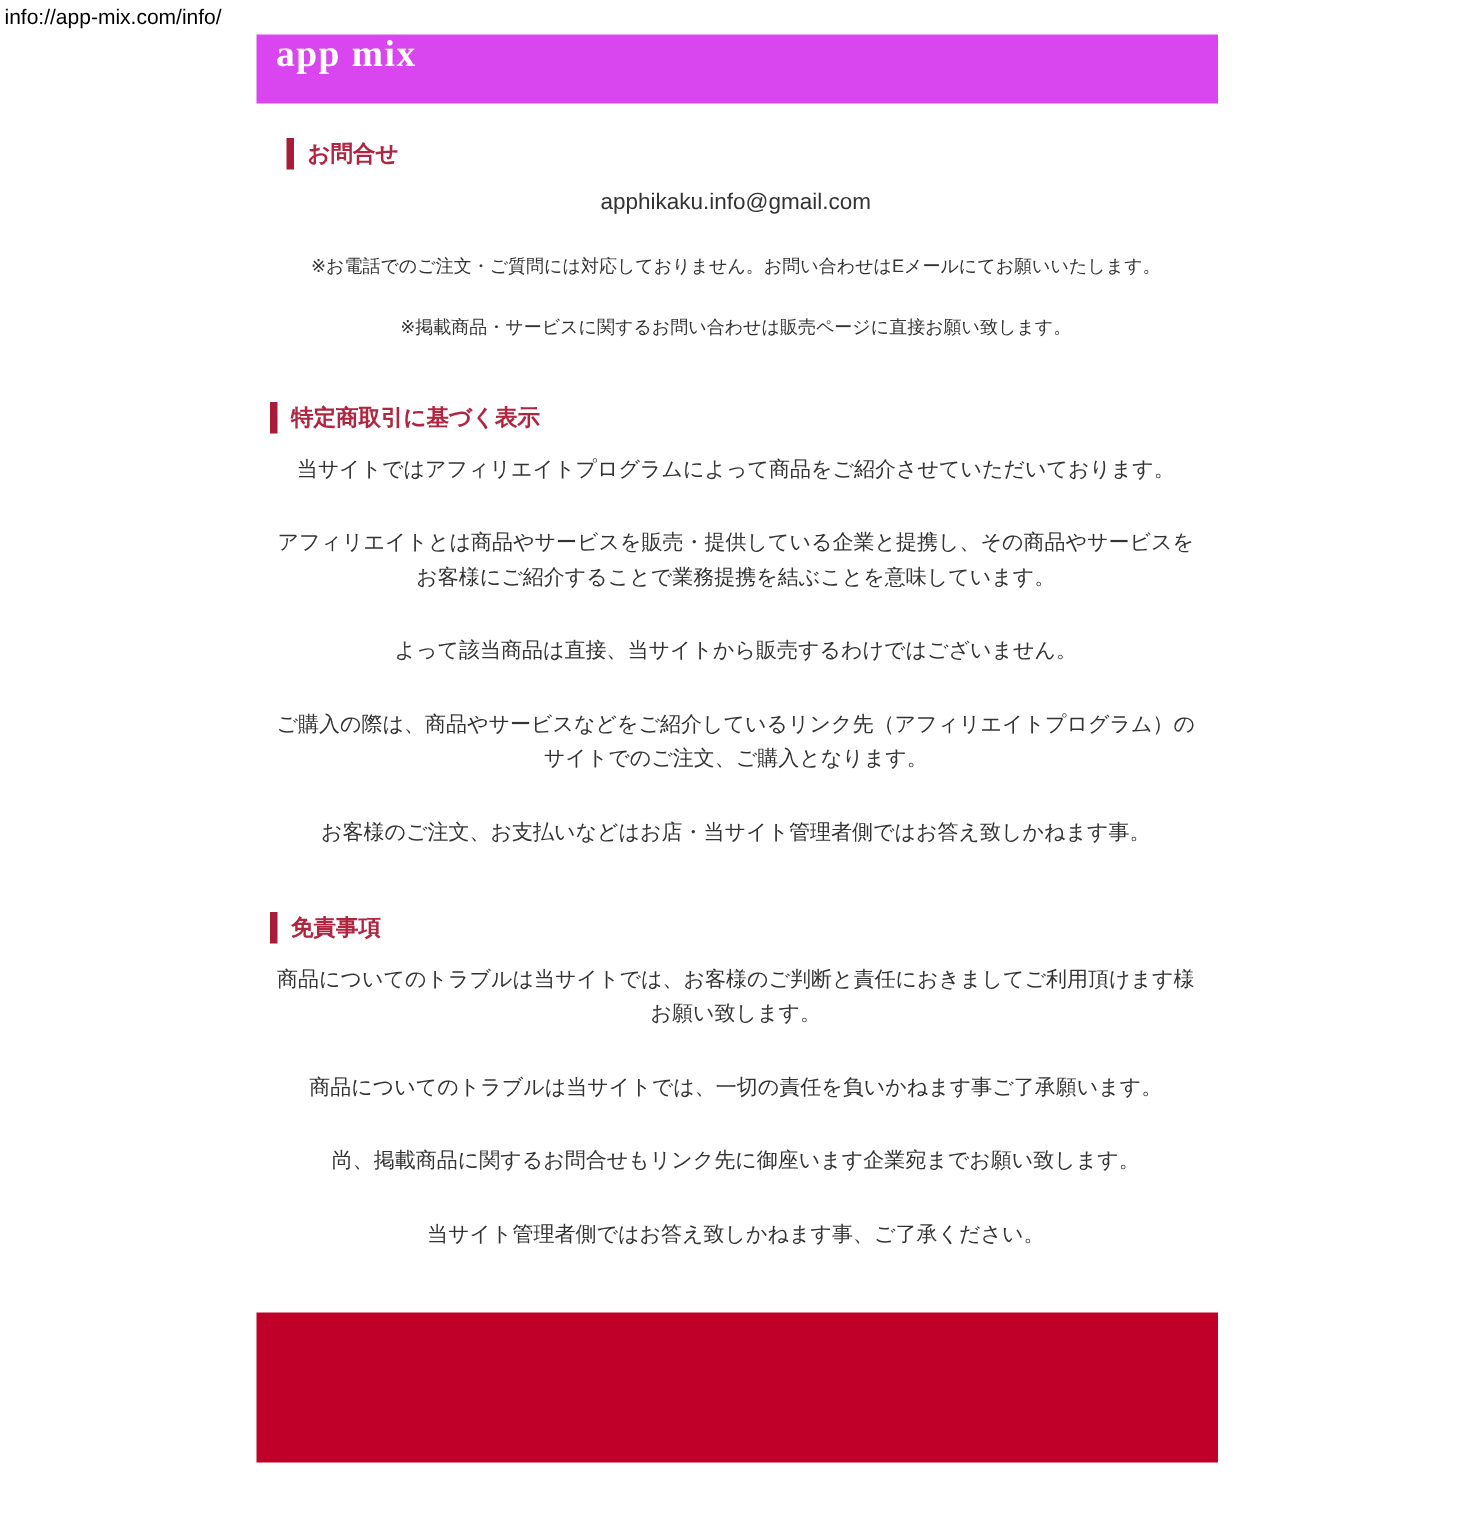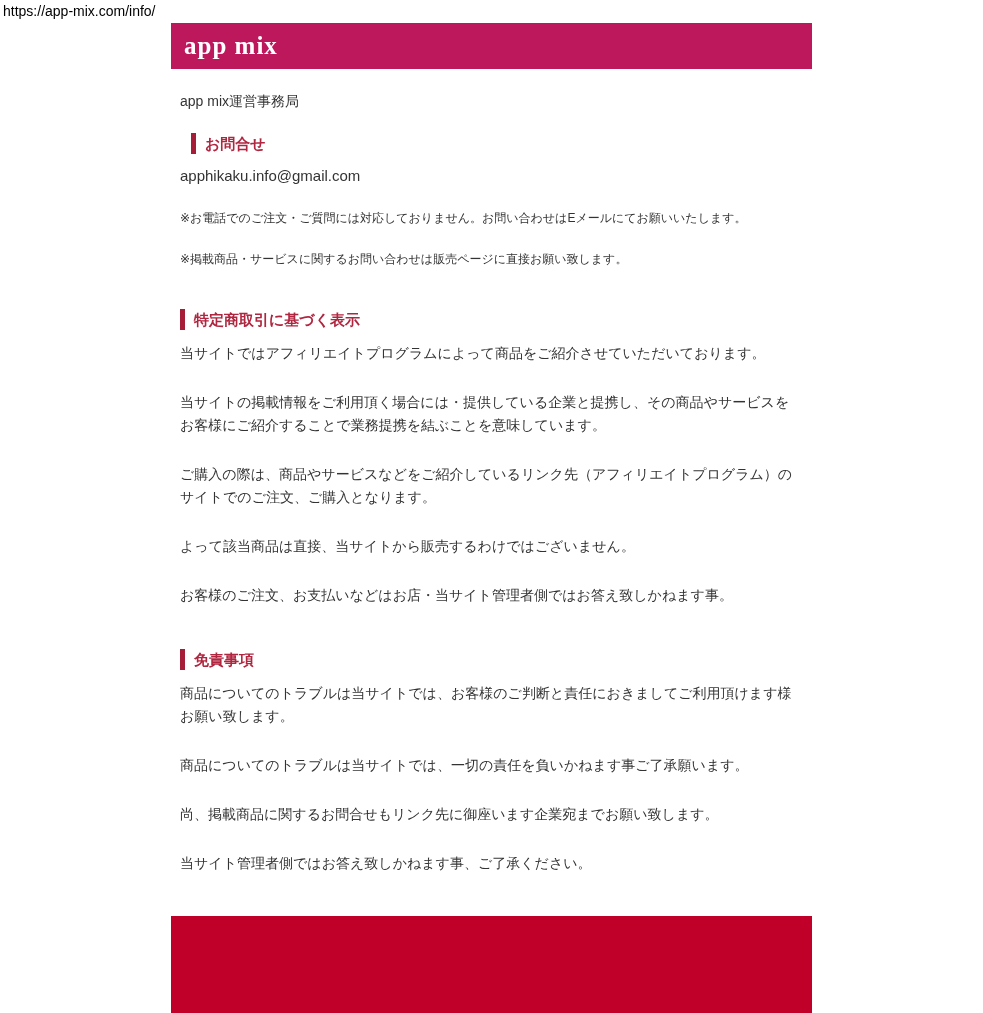--- a/index.html
+++ b/index.html
@@ -16,24 +16,24 @@
     padding: 3px 0 0 3px;
     font-size: 14px;
     color: #000000;
     white-space: nowrap;
   }
   .container {
     width: 641px;
     margin-left: 171px;
   }
   .site-header {
-    background: #be185d;
+    background: #d946ef;
     height: 46px;
     display: flex;
-    align-items: center;
+    align-items: flex-start;
   }
   .site-title {
     font-family: "Liberation Serif", "DejaVu Serif", serif;
     font-weight: bold;
     font-size: 25px;
     color: #ffffff;
     padding-left: 13px;
     letter-spacing: 1px;
     cursor: pointer;
   }
@@ -50,57 +50,57 @@
     color: #b0253f;
     border-left: 5px solid #a61d37;
     padding-left: 9px;
     line-height: 21px;
   }
   h2.section-heading.first { margin-top: 23px; margin-left: 11px; }
   p.body-text {
     margin: 26px 0 0;
     font-size: 14px;
     line-height: 23px;
+    text-align: center;
   }
   p.after-heading { margin-top: 12px; }
   p.email { font-size: 15px; line-height: 19px; }
   p.note { font-size: 12px; line-height: 15px; }
   footer {
     margin-top: 41px;
     background: #c00029;
     height: 100px;
     color: #ffffff;
     text-align: center;
   }
 </style>
 </head>
 <body>
 
-<div class="url-bar">https://app-mix.com/info/</div>
+<div class="url-bar">info://app-mix.com/info/</div>
 
 <div class="container">
 
   <header class="site-header">
     <span class="site-title">app mix</span>
   </header>
 
   <article>
 
-    <p class="intro">app mix運営事務局</p>
 
     <h2 class="section-heading first">お問合せ</h2>
     <p class="body-text email after-heading">apphikaku.info@gmail.com</p>
     <p class="body-text note">※お電話でのご注文・ご質問には対応しておりません。お問い合わせはEメールにてお願いいたします。</p>
     <p class="body-text note">※掲載商品・サービスに関するお問い合わせは販売ページに直接お願い致します。</p>
 
     <h2 class="section-heading">特定商取引に基づく表示</h2>
     <p class="body-text after-heading">当サイトではアフィリエイトプログラムによって商品をご紹介させていただいております。</p>
-    <p class="body-text">当サイトの掲載情報をご利用頂く場合には・提供している企業と提携し、その商品やサービスをお客様にご紹介することで業務提携を結ぶことを意味しています。</p>
+    <p class="body-text">アフィリエイトとは商品やサービスを販売・提供している企業と提携し、その商品やサービスをお客様にご紹介することで業務提携を結ぶことを意味しています。</p>
+    <p class="body-text">よって該当商品は直接、当サイトから販売するわけではございません。</p>
     <p class="body-text">ご購入の際は、商品やサービスなどをご紹介しているリンク先（アフィリエイトプログラム）のサイトでのご注文、ご購入となります。</p>
-    <p class="body-text">よって該当商品は直接、当サイトから販売するわけではございません。</p>
     <p class="body-text">お客様のご注文、お支払いなどはお店・当サイト管理者側ではお答え致しかねます事。</p>
 
     <h2 class="section-heading">免責事項</h2>
     <p class="body-text after-heading">商品についてのトラブルは当サイトでは、お客様のご判断と責任におきましてご利用頂けます様お願い致します。</p>
     <p class="body-text">商品についてのトラブルは当サイトでは、一切の責任を負いかねます事ご了承願います。</p>
     <p class="body-text">尚、掲載商品に関するお問合せもリンク先に御座います企業宛までお願い致します。</p>
     <p class="body-text">当サイト管理者側ではお答え致しかねます事、ご了承ください。</p>
 
   </article>
 

